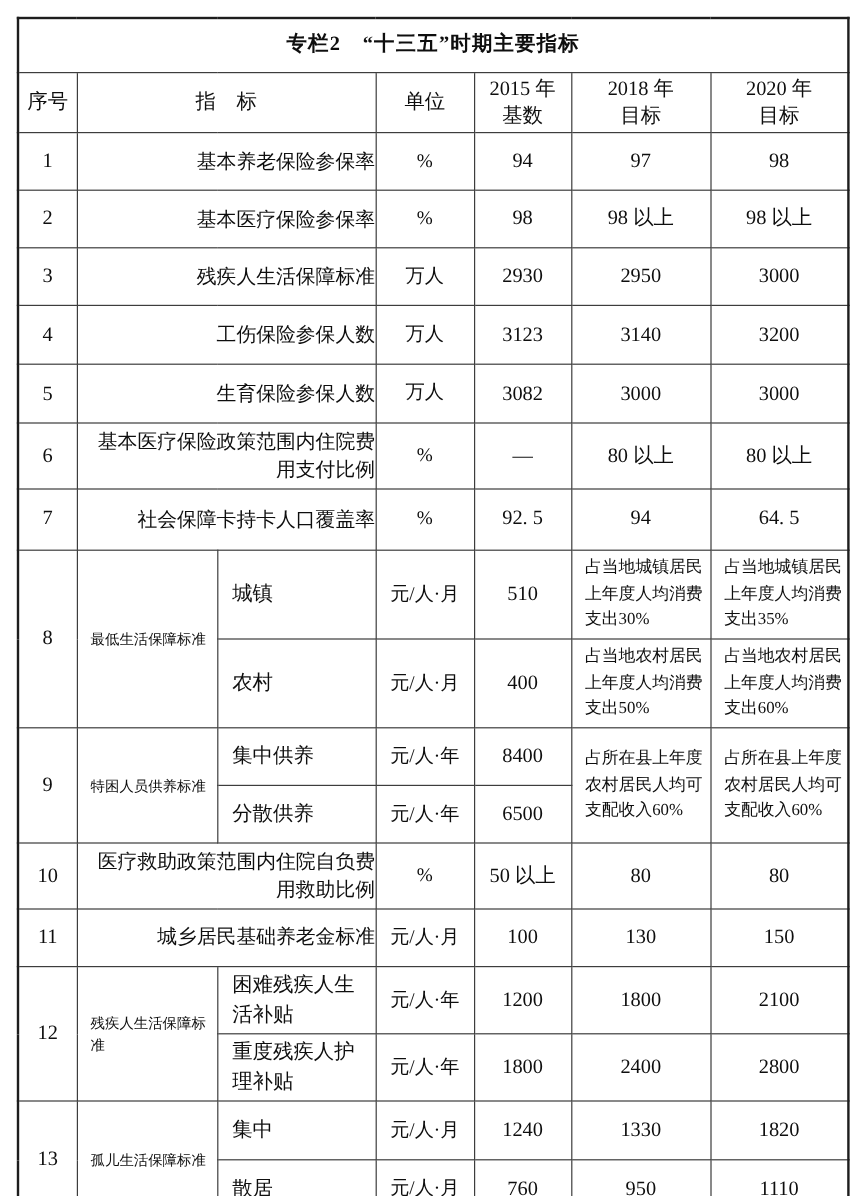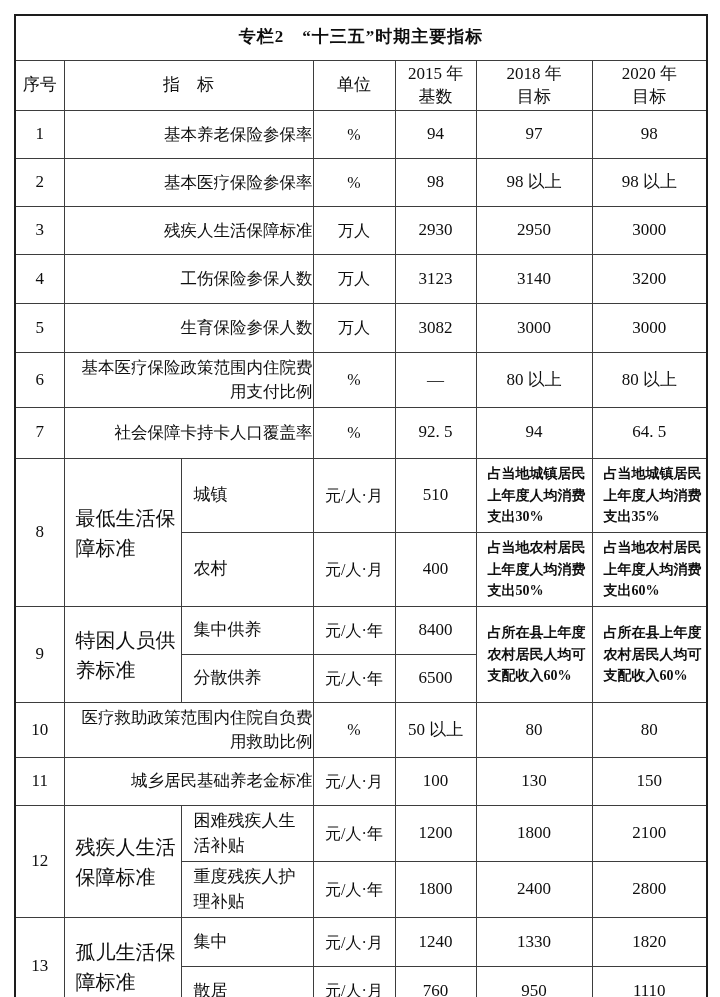--- a/index.html
+++ b/index.html
@@ -38,36 +38,35 @@
   .num{font-size:17px;text-align:center;}
   .unit{font-size:16px;text-align:center;}
   .c-left{
     text-align:right;
     font-size:16.5px;
     padding:3px 0 3px 12px;
     line-height:1.45;
   }
   .c-group{
     text-align:left;
-    font-size:20px;
+    font-size:12px;
     padding:3px 2px 3px 11px;
     line-height:1.5;
   }
   .c-sub{
     text-align:left;
     font-size:17px;
     padding:3px 2px 3px 12px;
     line-height:1.45;
   }
   .c-target{
     text-align:left;
     font-size:14px;
     padding:4px 3px 4px 11px;
     line-height:1.55;
-    font-weight:bold;
   }
   .h-title{height:45px}
   .h-head{height:50px}
   .h48{height:48px}
   .h49{height:49px}
   .h50{height:50px}
   .h51{height:51px}
   .h52{height:52px}
   .h67{height:67px}
 </style>

